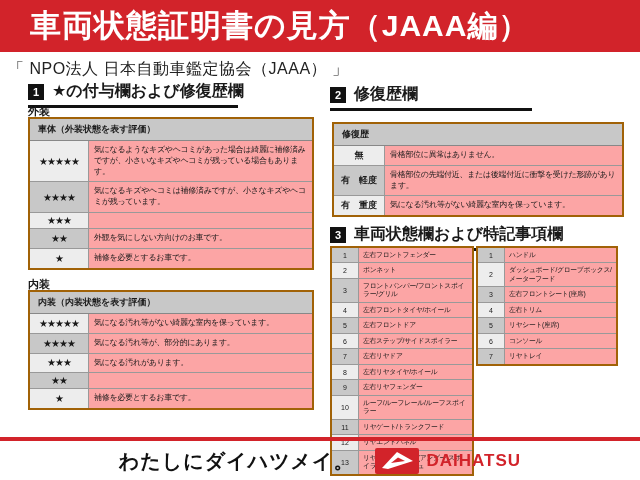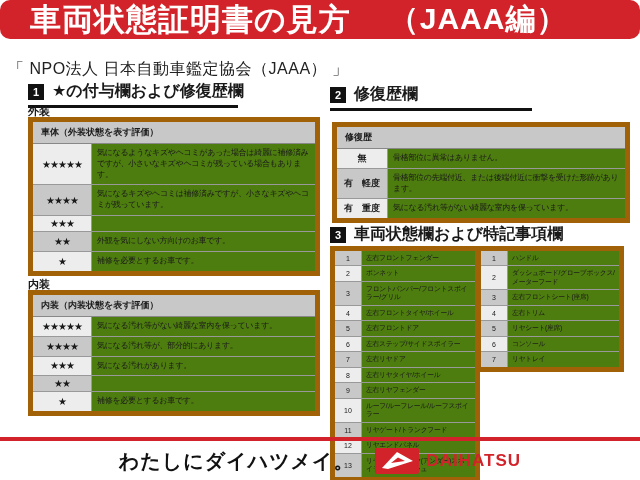--- a/index.html
+++ b/index.html
@@ -3,39 +3,39 @@
 <meta charset="utf-8">
 <style>
   html,body{margin:0;padding:0;}
   body{
     width:640px;height:480px;position:relative;background:#fff;
     font-family:"Liberation Sans","DejaVu Sans",sans-serif;color:#1a1a1a;
     overflow:hidden;
   }
   
   .banner{
-    position:absolute;left:0;top:0;width:640px;height:39px;
-    background:var(--brand_red);display:flex;align-items:center;border-radius:10px;
+    position:absolute;left:0;top:0;width:640px;height:52px;
+    background:var(--brand_red);display:flex;align-items:center;
   }
   .banner .title{color:#fff;font-weight:bold;font-size:31px;letter-spacing:1px;margin-left:30px;}
-  .banner .edition{color:#fff;font-weight:bold;font-size:30px;letter-spacing:1px;margin-left:38px;}
+  .banner .edition{color:#fff;font-weight:bold;font-size:30px;letter-spacing:1px;}
   .subtitle{position:absolute;left:8px;top:59px;font-size:16px;color:#222;letter-spacing:0.5px;}
   
   .sec{
     position:absolute;display:flex;align-items:center;
     border-bottom:3px solid #111;padding-bottom:3px;
   }
   .sec .num{
     width:16px;height:16px;background:#111;color:#fff;flex:0 0 16px;
     display:flex;align-items:center;justify-content:center;
     font-size:11px;font-weight:bold;
   }
   .sec .t{font-size:16px;font-weight:bold;margin-left:8px;white-space:nowrap;}
   
-  .tbl{position:absolute;border:5px solid #a16207;background:#4d7c0f;}
+  .tbl{position:absolute;border:2px solid #a16207;background:#fca5a5;}
   .thead{
     background:var(--table_head_gray);font-weight:bold;font-size:9px;
     padding:4px 8px;border-bottom:1px solid #888;
   }
   .rows .row{display:flex;border-top:1px solid #999;}
   .rows .row:first-of-type{border-top:none;}
   .key{
     flex:0 0 58px;display:flex;align-items:center;justify-content:center;
     border-right:1px solid #999;font-weight:bold;font-size:10px;
     letter-spacing:-1px;text-align:center;padding:2px 0;

